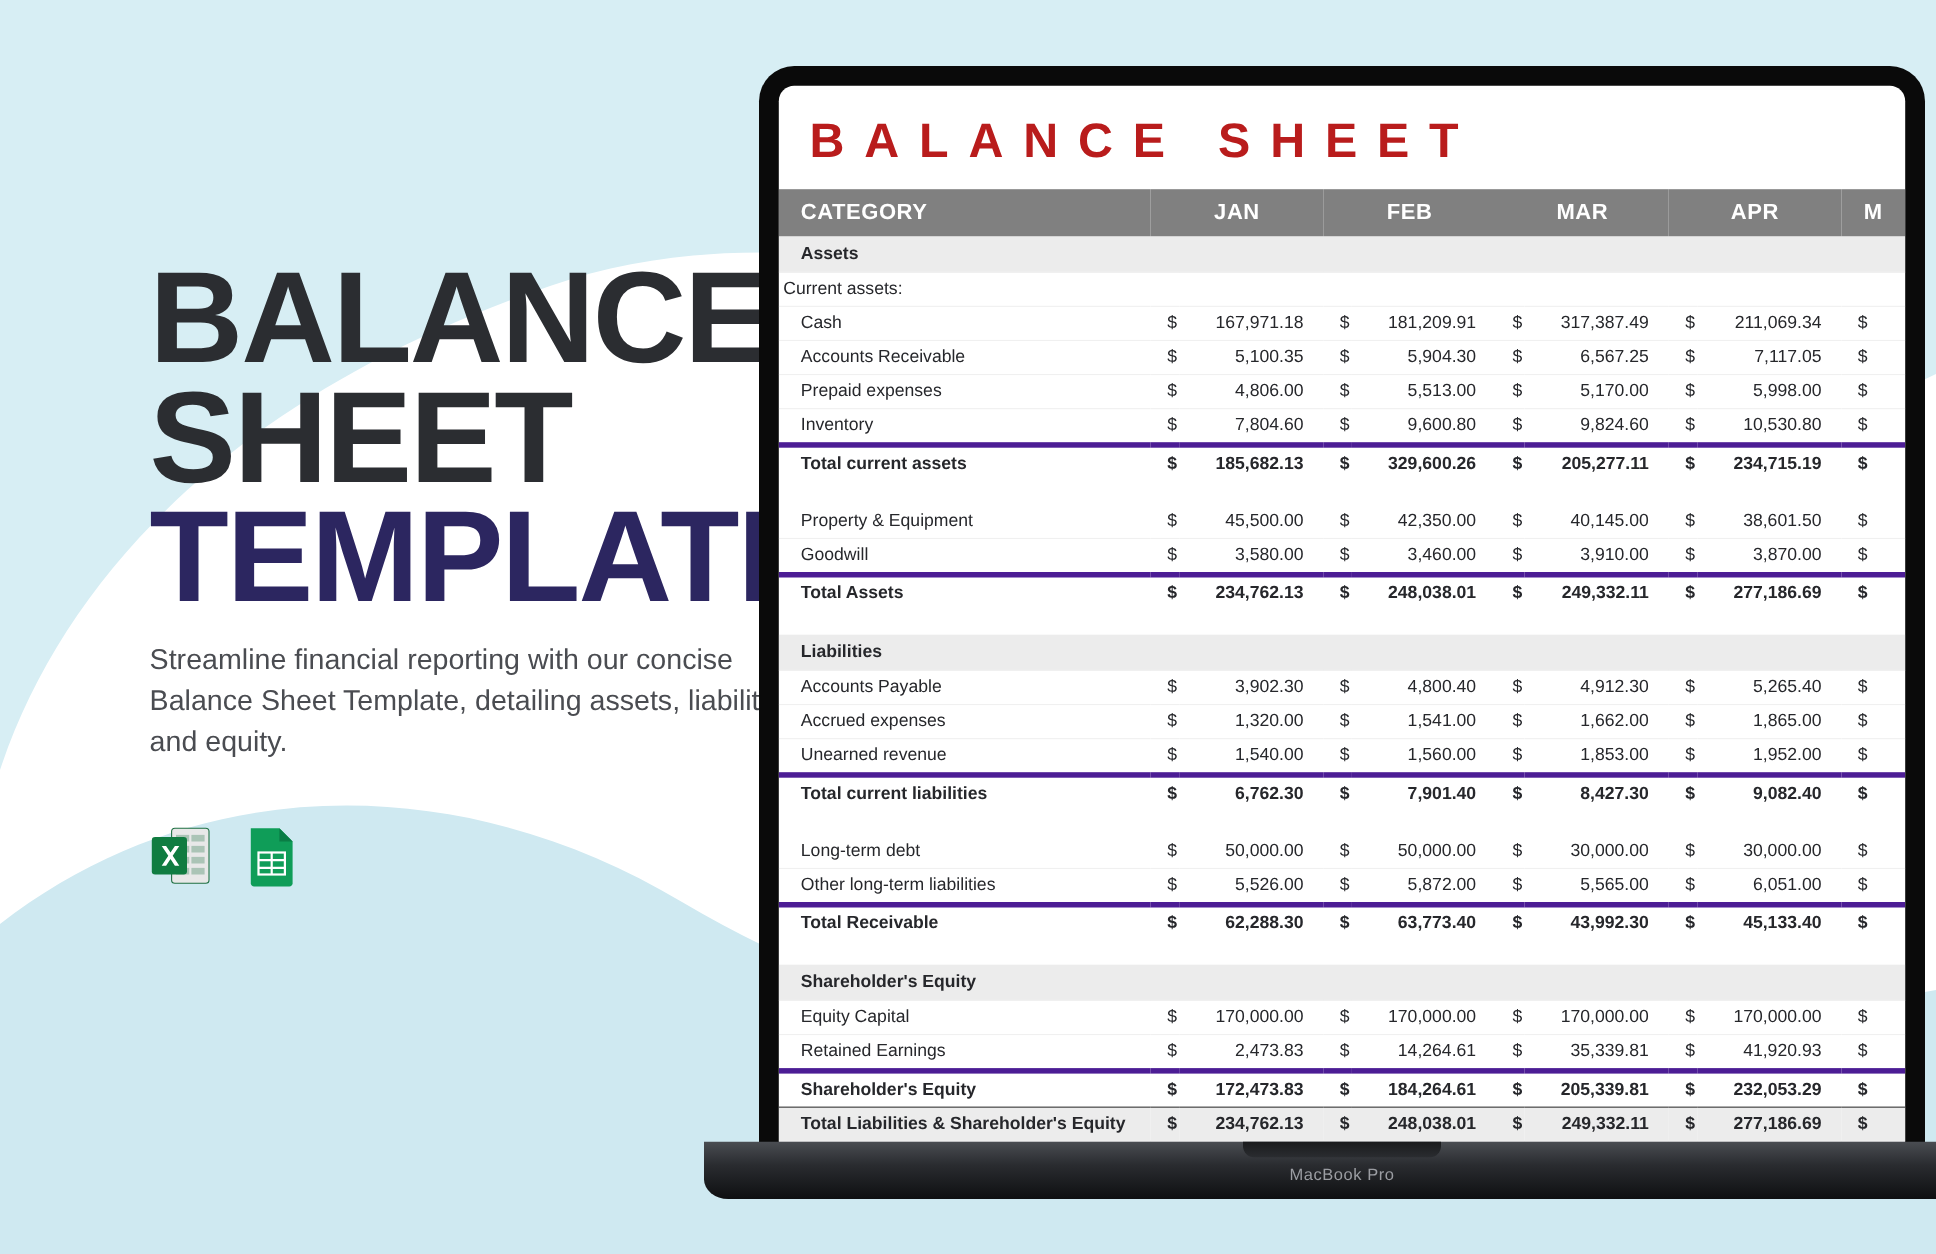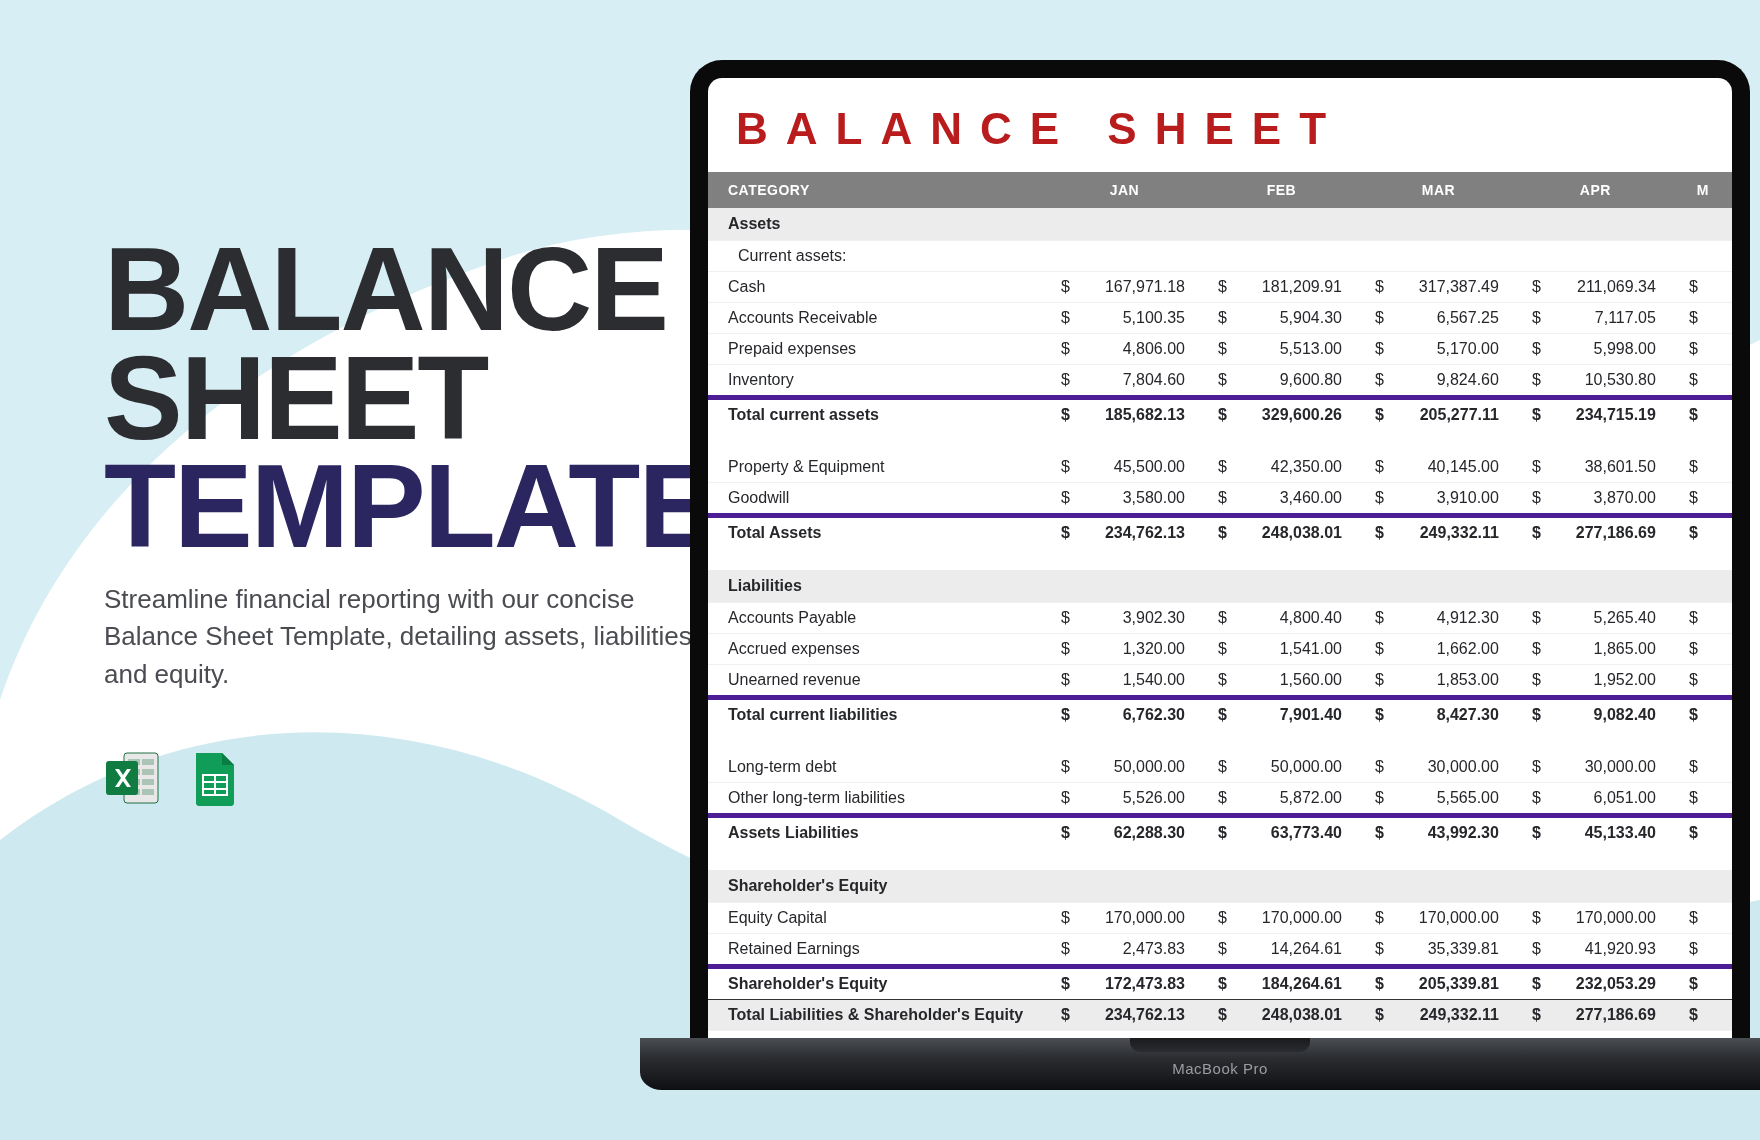--- a/index.html
+++ b/index.html
@@ -1,38 +1,38 @@
 <!DOCTYPE html>
 <html><head>
 <meta charset="utf-8">
 <style>
   html,body{margin:0;padding:0;width:1760px;height:1140px;overflow:hidden;font-family:"Helvetica Neue",Arial,sans-serif;background:#fff}
   .canvas{position:relative;width:1760px;height:1140px;overflow:hidden}
   .bg{position:absolute;inset:0}
   .bg svg{display:block}
-  .left{position:absolute;left:104px;top:235px;width:640px}
+  .left{position:absolute;left:136px;top:235px;width:640px}
   .title{font-weight:800;line-height:.92;letter-spacing:-2px;margin:0 0 20px 0;color:#2b2d31;font-size:0}
   .title .w{display:block;font-size:118px}
   .title .w3{color:#2c2660}
   .desc{font-size:26px;line-height:1.45;color:#4a4c51;font-weight:400;max-width:600px;margin-top:8px}
   .icons{margin-top:55px;display:flex;gap:24px;align-items:center}
   .icon-box{width:58px;height:58px;position:relative}
   .laptop{position:absolute;left:640px;top:60px;width:1130px;height:1080px}
   .frame{position:absolute;left:50px;top:0;width:1060px;height:980px;background:#0a0a0a;border-radius:32px 32px 0 0;padding:20px 20px 0 20px;box-sizing:border-box}
   .bezel{position:absolute;left:68px;top:18px;width:1024px;height:960px;background:#fff;border-radius:14px 14px 0 0;overflow:hidden}
   .base{position:absolute;left:0;top:978px;width:1160px;height:52px;background:linear-gradient(180deg,#4a4d52 0%,#2a2c30 40%,#0e0f11 100%);border-radius:0 0 22px 22px/0 0 18px 18px}
   .base::before{content:"";position:absolute;left:50%;top:0;transform:translateX(-50%);width:180px;height:14px;background:linear-gradient(180deg,#1a1b1d,#2a2c30);border-radius:0 0 10px 10px}
   .brand{position:absolute;left:0;right:0;top:22px;text-align:center;color:#9b9da2;font-size:15px;letter-spacing:.5px}
   .sheet-title{padding:26px 28px 18px 28px;font-size:44px;letter-spacing:18px;color:#b91c1c;font-weight:800}
   .tbl{width:100%;border-collapse:collapse;font-size:16px;color:#26272b}
-  .tbl th{background:#808080;color:#fff;font-weight:700;text-transform:uppercase;font-size:14px;letter-spacing:.5px;padding:10px 8px;text-align:center}
+  .tbl th{background:#808080;color:#fff;font-weight:700;text-transform:uppercase;font-size:20px;letter-spacing:.5px;padding:10px 8px;text-align:center}
   .tbl th.cat{text-align:left;padding-left:20px;width:310px}
   .tbl td{padding:6px 8px;border-bottom:1px solid #f0f0f0}
   .tbl td.lbl{padding-left:20px;white-space:nowrap}
-  .tbl td.sub{padding-left:30px;font-weight:400}
+  .tbl td.sub{padding-left:4px;font-weight:400}
   .tbl td.ds{width:18px;text-align:right;padding-right:2px;padding-left:6px}
   .tbl td.val{text-align:right;padding-right:18px;white-space:nowrap}
   .sec td{background:#ececec;font-weight:700;padding:7px 8px}
   .bold-top td{font-weight:700;border-top:5px solid #4c1d95;border-bottom:none}
   .gtot td{font-weight:700;background:#ececec;border-top:1px solid #333}
   .spacer td{border:none;height:10px}
 </style>
 </head>
 <body>
 
@@ -292,21 +292,21 @@
               <td class="ds">$</td>
               <td class="val">5,872.00</td>
               <td class="ds">$</td>
               <td class="val">5,565.00</td>
               <td class="ds">$</td>
               <td class="val">6,051.00</td>
               <td class="ds">$</td>
               <td class="val"></td>
             </tr>
             <tr class="bold-top">
-              <td class="lbl">Assets Liabilities</td>
+              <td class="lbl">Total Receivable</td>
               <td class="ds">$</td>
               <td class="val">62,288.30</td>
               <td class="ds">$</td>
               <td class="val">63,773.40</td>
               <td class="ds">$</td>
               <td class="val">43,992.30</td>
               <td class="ds">$</td>
               <td class="val">45,133.40</td>
               <td class="ds">$</td>
               <td class="val"></td>

